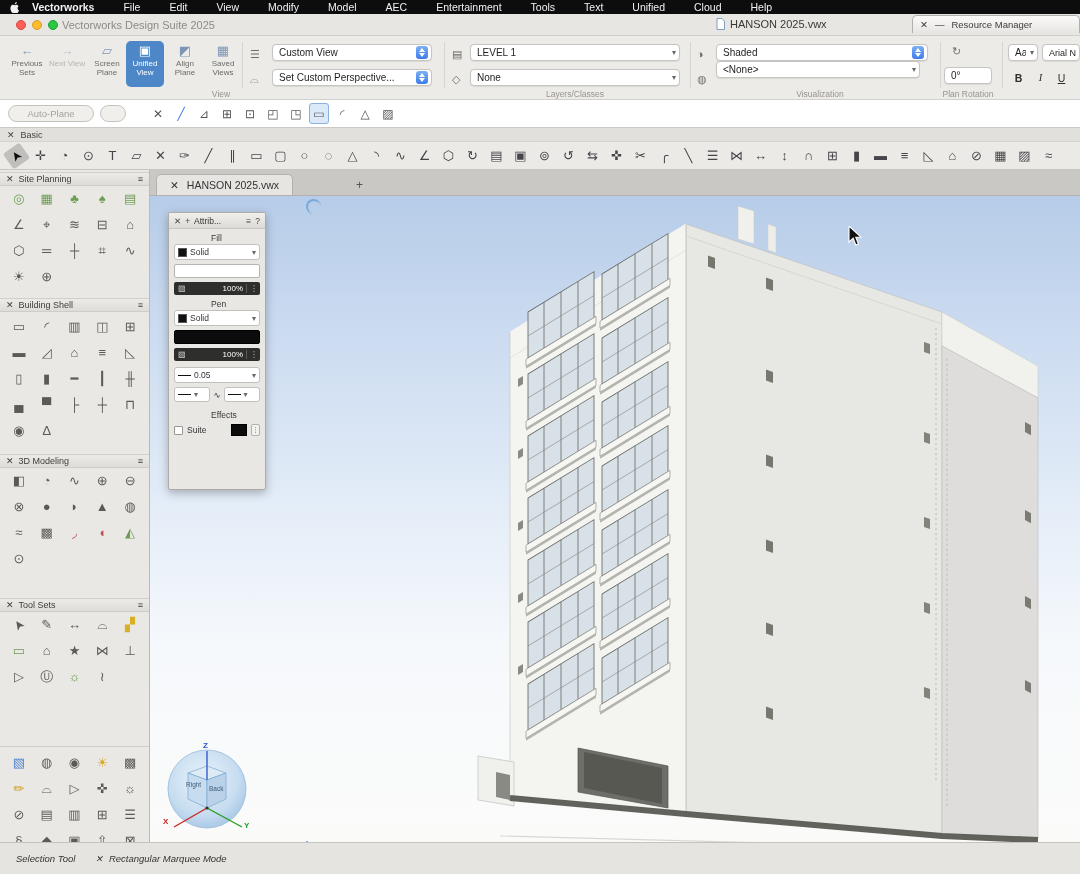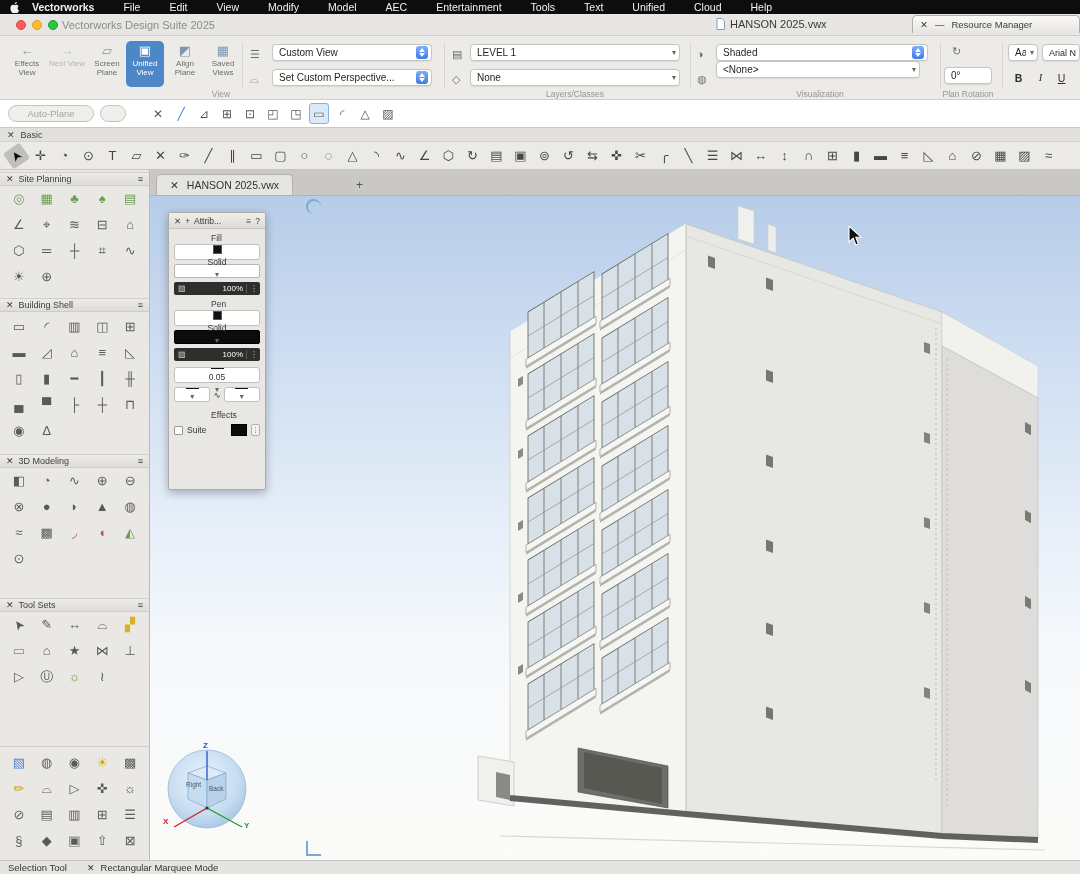--- a/index.html
+++ b/index.html
@@ -106,21 +106,21 @@
 
   
   .attrpal{position:absolute;left:18px;top:16px;width:98px;height:278px;background:#e9e7e4;
            border:1px solid #aeaca8;border-radius:2px;box-shadow:0 3px 10px rgba(0,0,0,.28);z-index:30;
            font-size:8.5px;color:#333;}
   .ap-hdr{height:16px;background:linear-gradient(#f2f0ed,#dcdad6);border-bottom:1px solid #c7c5c1;
           display:flex;align-items:center;gap:4px;padding:0 5px;font-size:8.5px;color:#444;}
   .ap-hdr .sp{flex:1;text-align:left;color:#333;}
   .ap-label{margin:4px 0 1px 6px;color:#3a3a38;padding-left:36px;}
   .ap-dd{margin:1px 5px 0 5px;height:16px;background:#fff;border:1px solid #c3c1bd;border-radius:3px;
-         display:flex;align-items:center;gap:3px;padding:0 3px;font-size:8.5px;flex-direction:column;}
+         display:flex;align-items:center;gap:3px;padding:0 3px;font-size:8.5px;}
   .ap-dd .flex1{flex:1;}
   .swatch{width:9px;height:9px;background:#111;border:1px solid #555;flex:0 0 auto;}
   .ap-well{margin:4px 5px 0 5px;height:14px;border:1px solid #b7b5b1;border-radius:2px;background:#fff;}
   .ap-well.black{background:#0c0c0c;border-color:#000;}
   .ap-op{margin:4px 5px 0 5px;height:13px;background:#2e2e2c;border-radius:2px;display:flex;
          align-items:center;color:#fff;font-size:8px;padding:0 2px 0 4px;gap:3px;}
   .ap-op .op-ic{color:#cfcfcb;font-size:8px;}
   .ap-op .op-val{flex:1;text-align:right;}
   .ap-op .op-dots{border-left:1px solid #595955;padding-left:3px;color:#c9c9c5;}
   .lw-line{width:13px;height:1px;background:#111;flex:0 0 auto;}
@@ -130,23 +130,23 @@
   .cb{width:9px;height:9px;background:#fff;border:1px solid #9a9894;border-radius:1px;flex:0 0 auto;}
   .sw-big{width:16px;height:12px;background:#0c0c0c;border:1px solid #000;flex:0 0 auto;}
   .mini-dots{width:9px;height:12px;border:1px solid #b3b1ad;border-radius:2px;background:#f4f2ef;
              display:flex;align-items:center;justify-content:center;font-size:7px;color:#555;}
 
   
   .vcube{position:absolute;left:10px;top:549px;width:95px;height:95px;z-index:15;}
   .vlabel{position:absolute;font-size:8px;font-weight:700;}
 
   
-  .statusbar{position:absolute;left:0;right:0;bottom:0;height:14px;background:#e6e4e1;
-             border-top:1px solid #c5c3bf;display:flex;align-items:center;padding:0 8px;
-             font-size:9.5px;color:#34342f;z-index:60;gap:6px;}
+  .statusbar{position:absolute;left:0;right:0;bottom:0;height:32px;background:#e6e4e1;
+             border-top:1px solid #c5c3bf;display:flex;align-items:center;padding:0 16px;
+             font-size:9.5px;color:#34342f;z-index:60;gap:6px;font-style:italic;}
   .statusbar .xsep{margin-left:14px;font-size:9px;}
 
   .cursor{position:absolute;left:698px;top:30px;z-index:50;}
 </style>
 </head>
 <body>
 
 <div class="app">
 
   <div class="menubar">
@@ -187,21 +187,21 @@
 
   <div class="resmgr">
     <span>✕</span>
     <span>—</span>
     <span>Resource Manager</span>
   </div>
 
   <div class="toolbar">
     <div class="tbtn" style="left:8px">
       <span class="ticn">←</span>
-      <span>Effects View</span>
+      <span>Previous Sets</span>
       </div>
     <div class="tbtn dim" style="left:48px">
       <span class="ticn">→</span>
       <span>Next View</span>
       </div>
     <div class="tbtn" style="left:88px">
       <span class="ticn">▱</span>
       <span>Screen Plane</span>
       </div>
     <div class="tbtn sel" style="left:126px">

